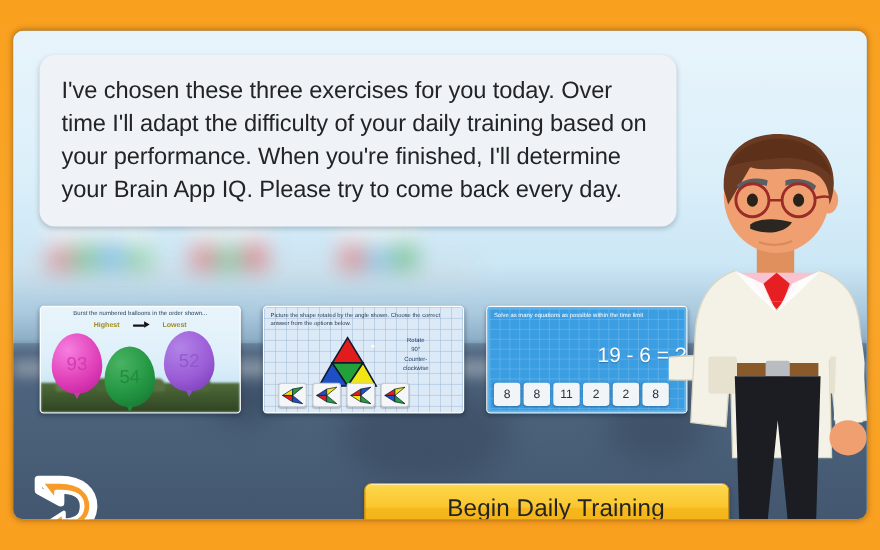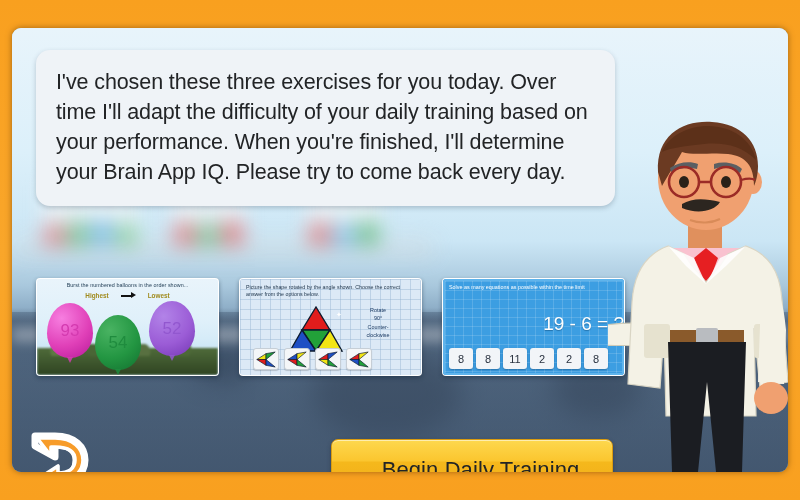--- a/index.html
+++ b/index.html
@@ -172,26 +172,26 @@
     width:24px; height:21px; background:#f2f5f8; border-radius:3px;
     display:flex; align-items:center; justify-content:center;
     font-size:11px; color:#2a3340;
     box-shadow: 0 1px 2px rgba(0,30,60,.35);
   }
 
   
   #begin-button {
     position: absolute;
     left: 319px; top: 411px;
-    width: 282px; height: 45px;
+    width: 332px; height: 45px;
     border-radius: 7px;
     background: linear-gradient(180deg,#fdd84e 0%, #fbc62f 48%, #f5b81c 52%, #f3b01a 100%);
     border: 1px solid #d99b10;
     box-shadow: 0 2px 4px rgba(30,40,55,.45), inset 0 1px 0 rgba(255,255,255,.55);
-    display:flex; align-items:flex-end; justify-content:center;
+    display:flex; align-items:center; justify-content:center;
     cursor: pointer;
     padding-left: 17px;
   }
   #begin-button-label {
     font-size: 22px; color: #222426; letter-spacing: .1px;
   }
 
   
   #back-button {
     position: absolute; left: 19px; top: 402px;

